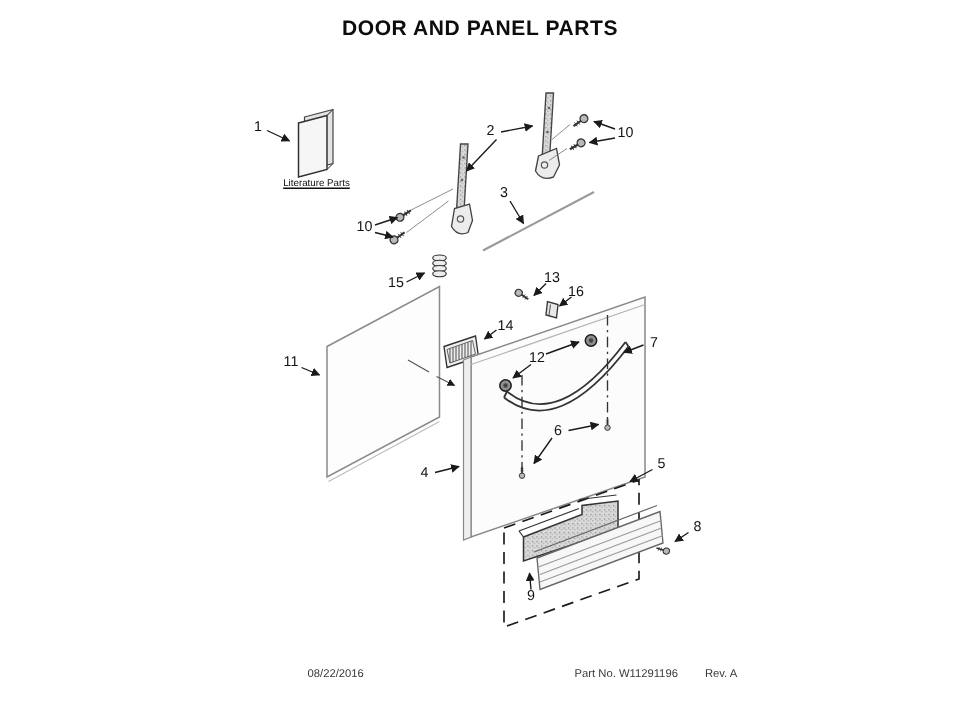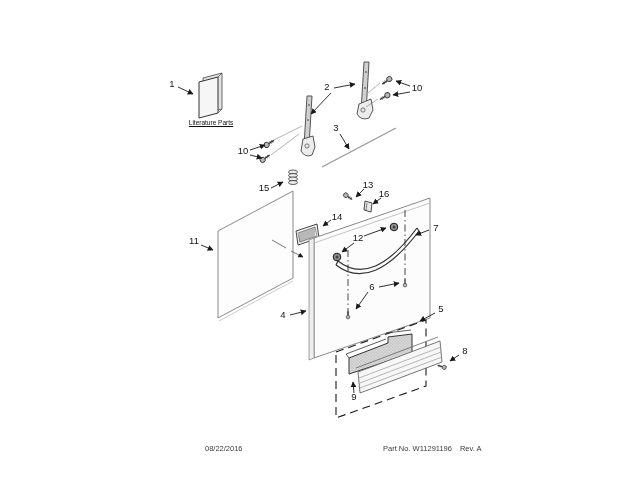--- a/index.html
+++ b/index.html
@@ -10,28 +10,29 @@
   .title{
     position:absolute;top:10px;left:0;width:640px;text-align:center;
     font-size:14px;font-weight:bold;letter-spacing:.4px;margin:0;color:#0d0d0d;
   }
   .art{position:absolute;left:0;top:0;}
   .lit-label{
     position:absolute;left:181px;top:119px;width:60px;text-align:center;
     font-size:6.5px;color:#101010;text-decoration:underline;
   }
   .footer-date{position:absolute;left:167px;top:444px;font-size:7.5px;color:#3a3a3a;padding-left:38px;}
-  .footer-part{position:absolute;left:383px;top:444px;font-size:7.5px;color:#3a3a3a;display:flex;gap:8px;}
+  .footer-part{position:absolute;left:383px;top:444px;font-size:7.5px;color:#3a3a3a;display:flex;gap:18px;}
   .co{font-family:"Liberation Sans",sans-serif;font-size:9.5px;fill:#141414;}
 </style>
 </head>
 <body>
 
 <div class="page">
 
+  <h1 class="title">DOOR AND PANEL PARTS</h1>
 
   <svg class="art" width="640" height="480" viewBox="0 0 640 480">
     <defs>
       <marker id="ah" viewBox="0 0 10 10" refX="9" refY="5" markerWidth="6.5" markerHeight="6.5" orient="auto">
         <path d="M0,0 L10,5 L0,10 z" fill="#1a1a1a"></path>
       </marker>
       <pattern id="spk" width="3" height="3" patternUnits="userSpaceOnUse">
         <rect width="3" height="3" fill="#d9d9d9"></rect>
         <circle cx="1" cy="1" r="0.45" fill="#787878"></circle>
         <circle cx="2.3" cy="2.2" r="0.35" fill="#8a8a8a"></circle>

